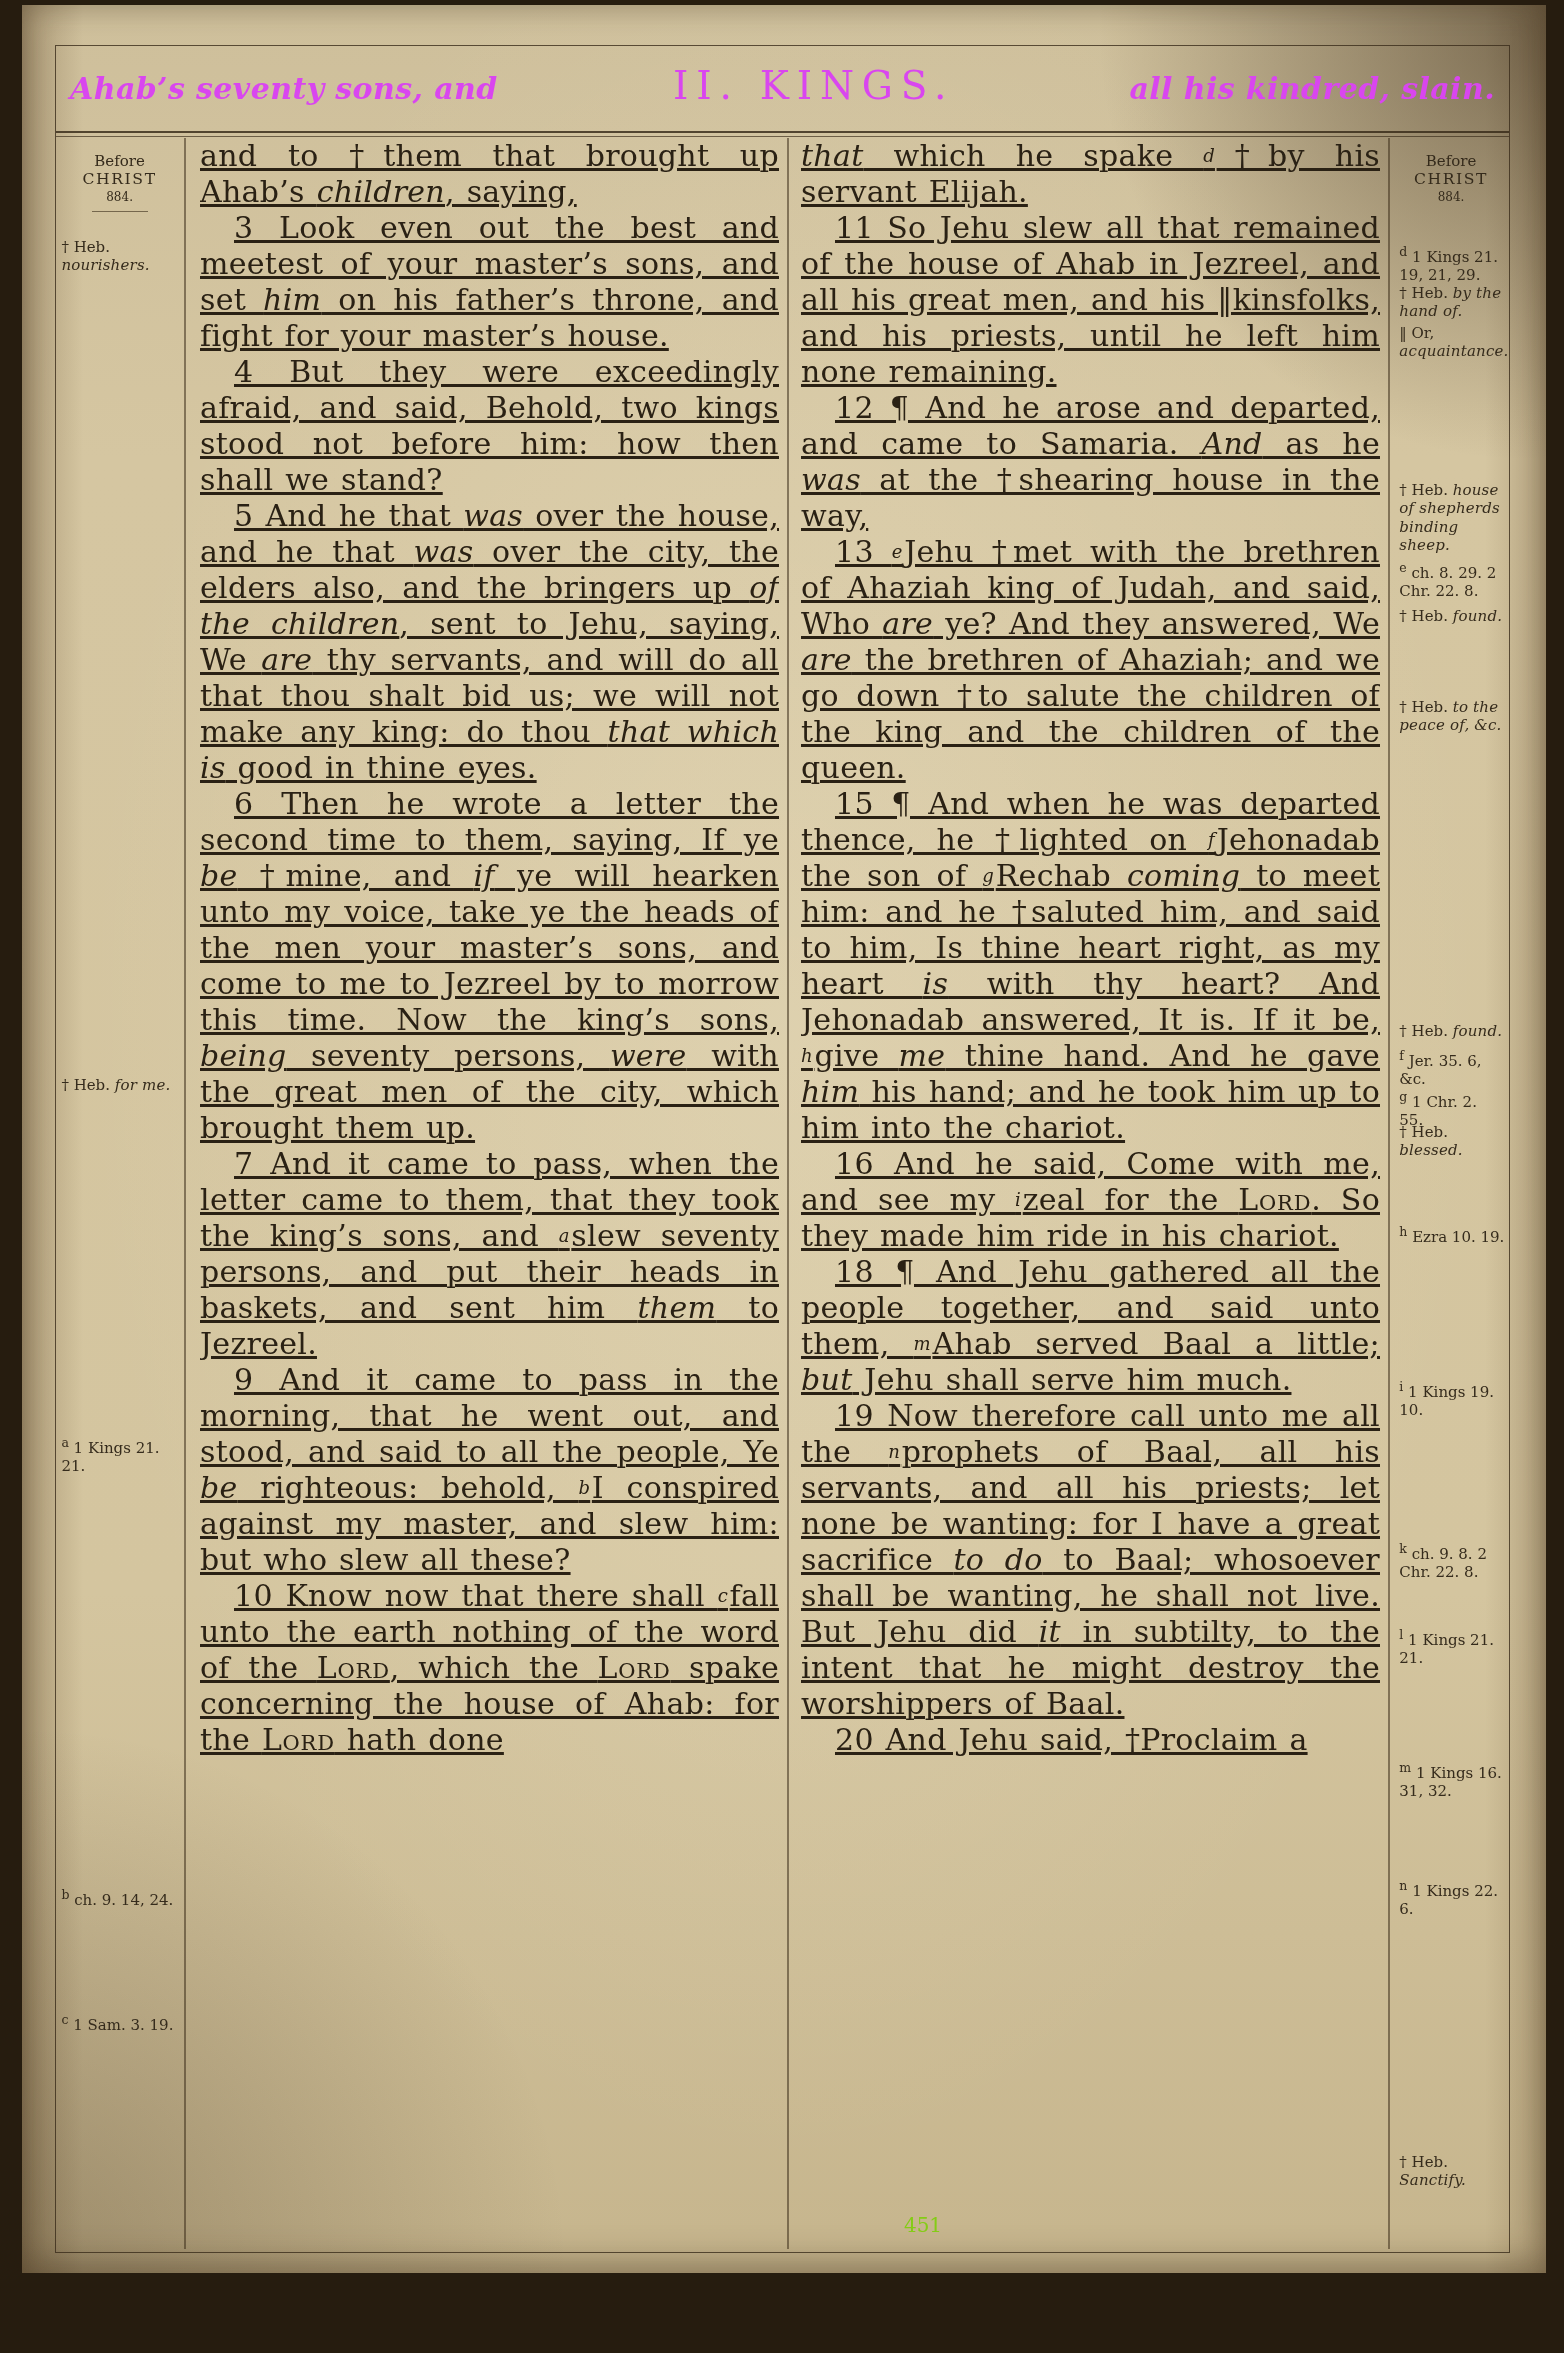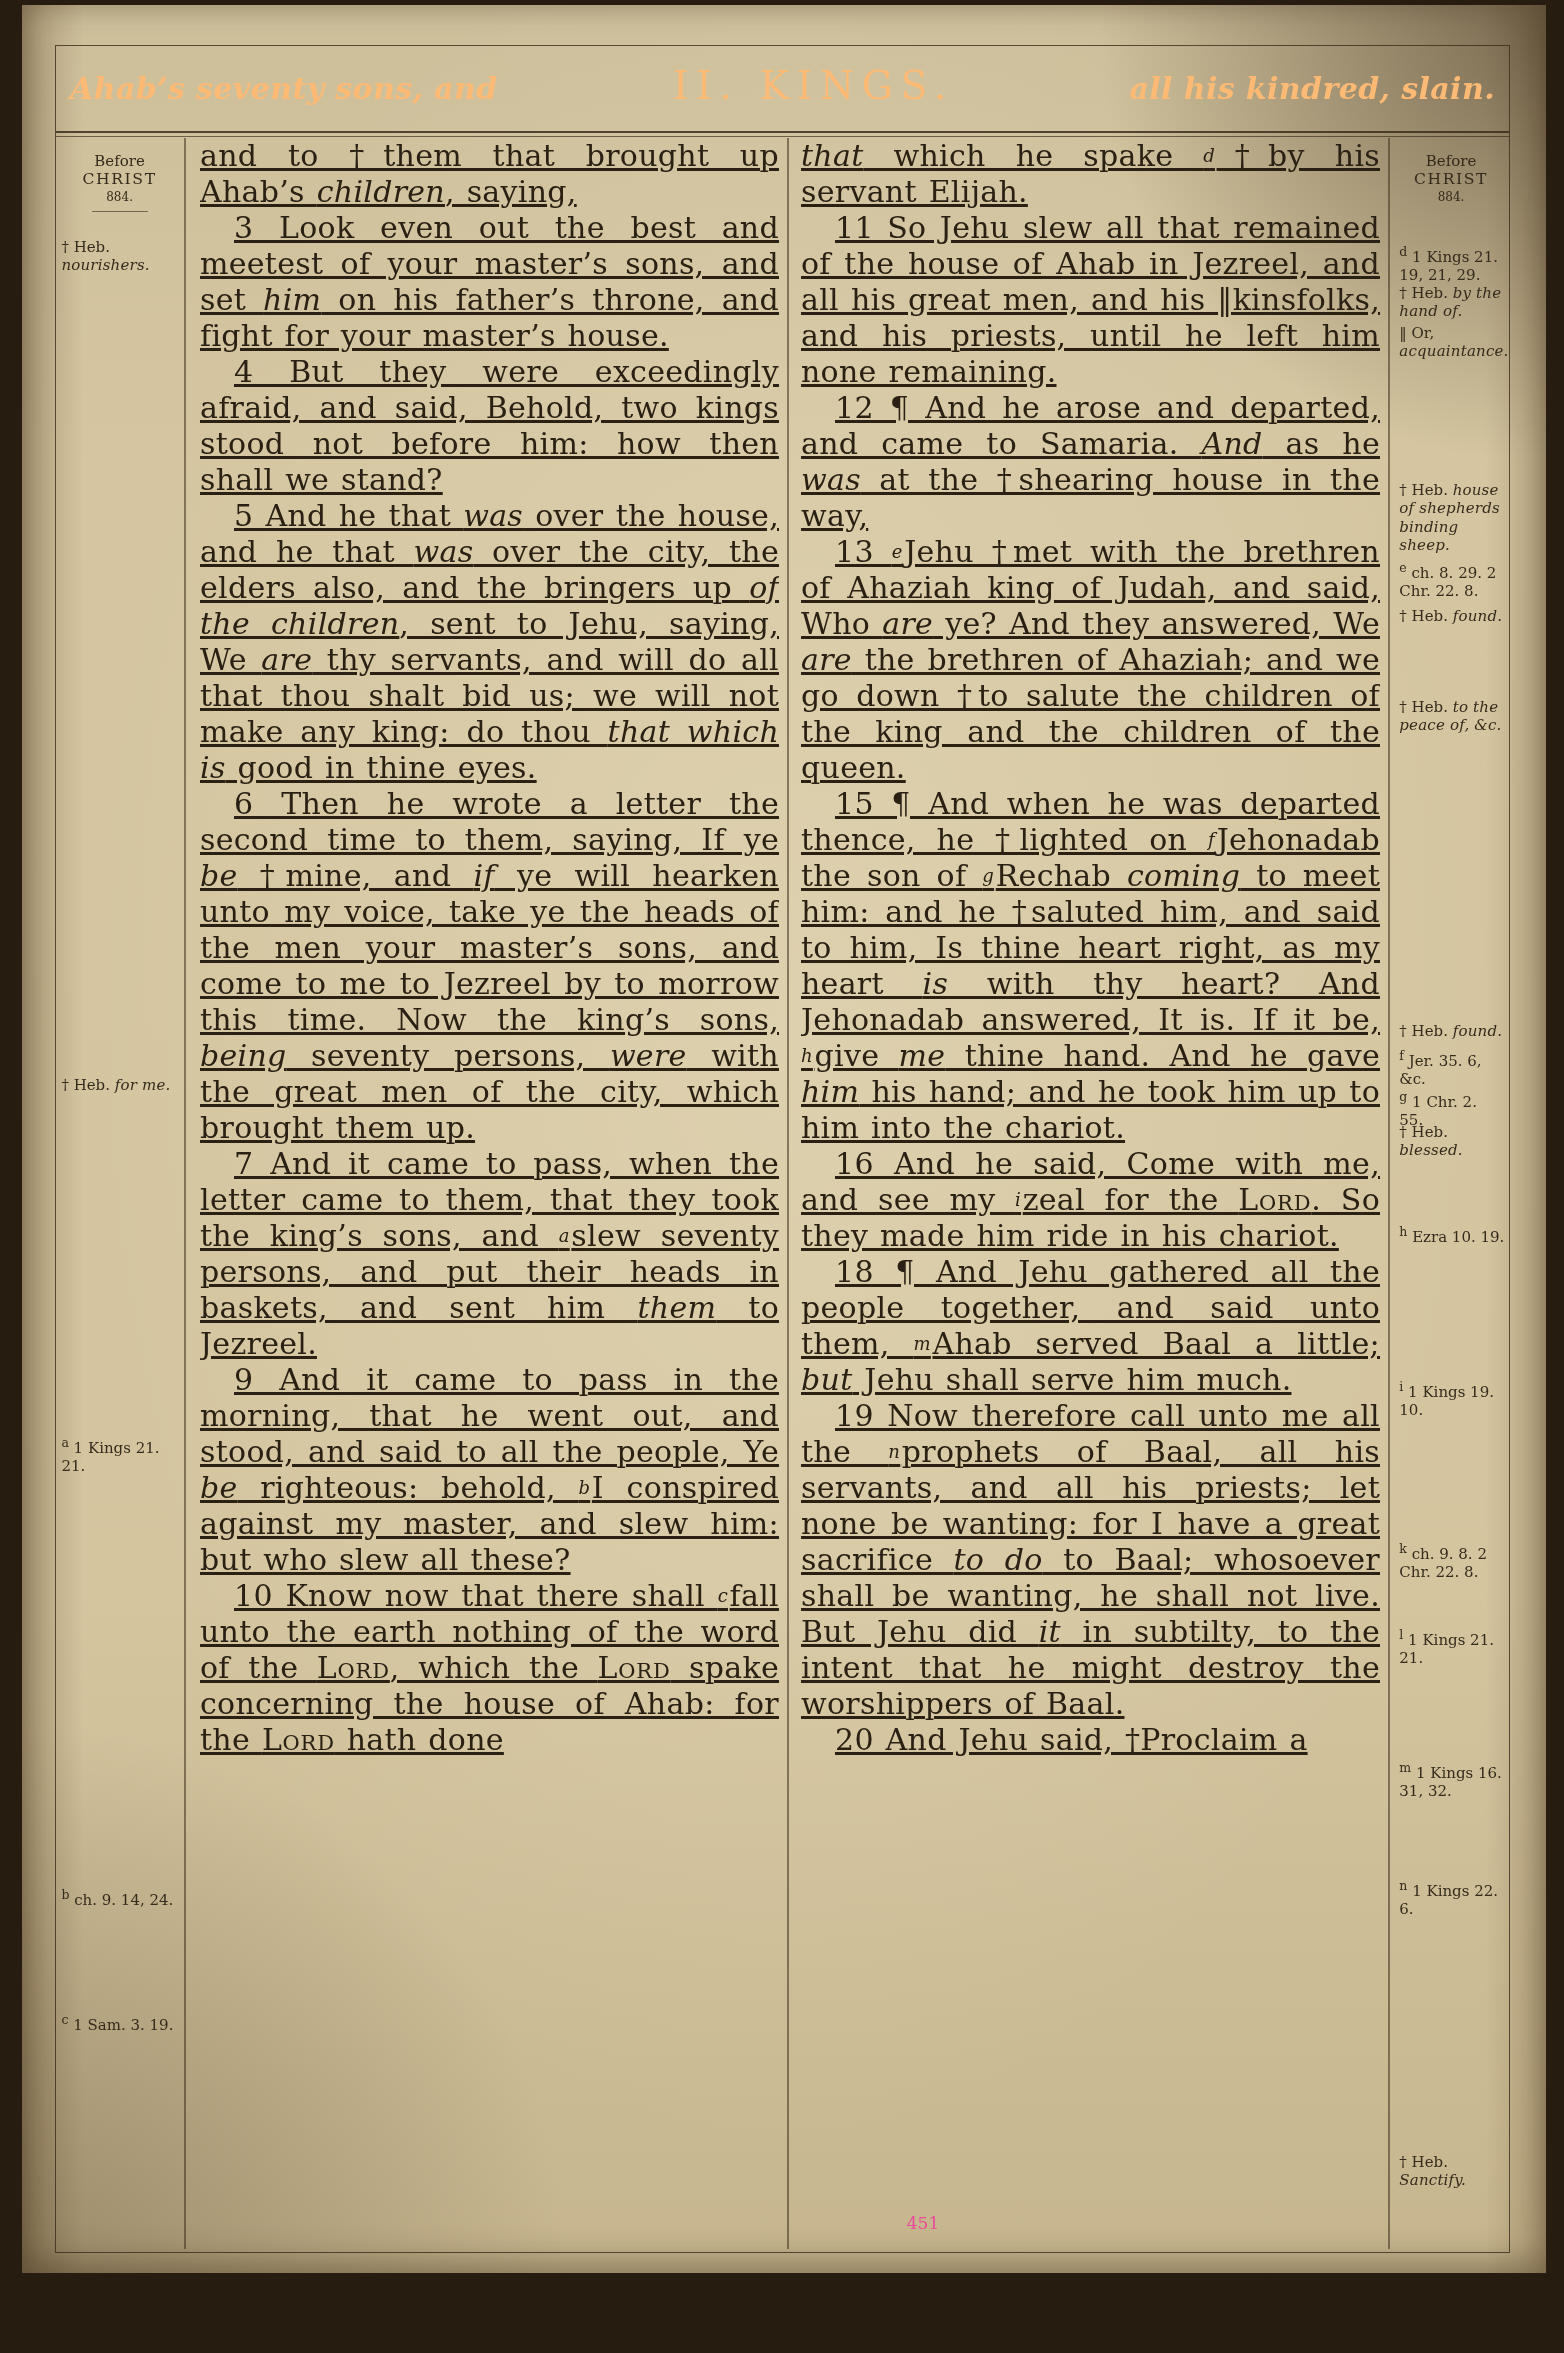--- a/index.html
+++ b/index.html
@@ -19,21 +19,21 @@
       linear-gradient(180deg,#cebf9b 0%,#d5c6a1 20%,#d4c59f 70%,#c6b58d 100%);
     box-shadow: inset 0 -14px 31px rgba(60,44,24,0.35), inset 0 7.8px 23.5px rgba(60,44,24,0.20);
   }
   .frame{
     position:absolute;left:55px;top:45px;width:1455px;height:2208px;
     box-sizing:border-box;border:1.6px solid rgba(58,44,26,0.80);
   }
   .hdr{
     position:absolute;left:0;right:0;top:17px;height:52px;
     display:flex;justify-content:space-between;align-items:baseline;
-    padding:0 14px;color:#fdba74;
+    padding:0 14px;color:#d946ef;
   }
   .hdr-side{font-style:italic;font-weight:600;font-size:30px;letter-spacing:0.4px;}
   .hdr-center{font-size:39px;letter-spacing:7.8px;font-weight:400;}
   .double-rule{
     position:absolute;left:0;right:0;top:85px;height:3.1px;
     border-top:2.3px solid rgba(55,42,24,0.82);
     border-bottom:1.6px solid rgba(55,42,24,0.65);
   }
   .content{position:absolute;left:0;top:92px;width:100%;height:2111px;}
   .vrule{position:absolute;top:0;height:100%;width:1.6px;background:rgba(62,47,27,0.55);}
@@ -60,21 +60,21 @@
     margin:0;padding:0;text-align:justify;text-indent:34px;
     font-size:30px;line-height:36px;letter-spacing:0.3px;word-spacing:2px;
     hyphens:auto;
     text-decoration:underline;
   }
   .verse.cont{text-indent:0;}
   .verse sup{font-size:60%;font-style:italic;line-height:0;vertical-align:3.9px;margin-right:1.6px;}
   .sc{font-variant:small-caps;letter-spacing:0.8px;}
   .page-number{
     position:absolute;left:829px;top:2213px;width:188px;text-align:center;
-    font-size:17px;color:#ec4899;
+    font-size:20px;color:#84cc16;
   }
 </style>
 </head>
 <body>
 
 <div class="paper"></div>
 
 <div class="frame">
 
   <div class="hdr">

